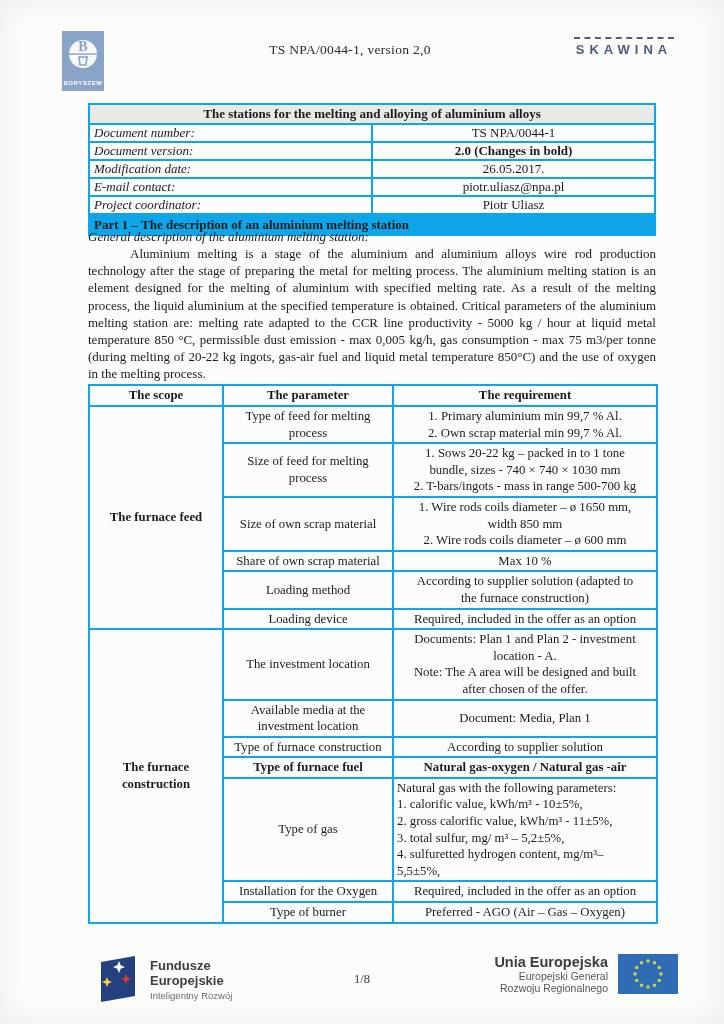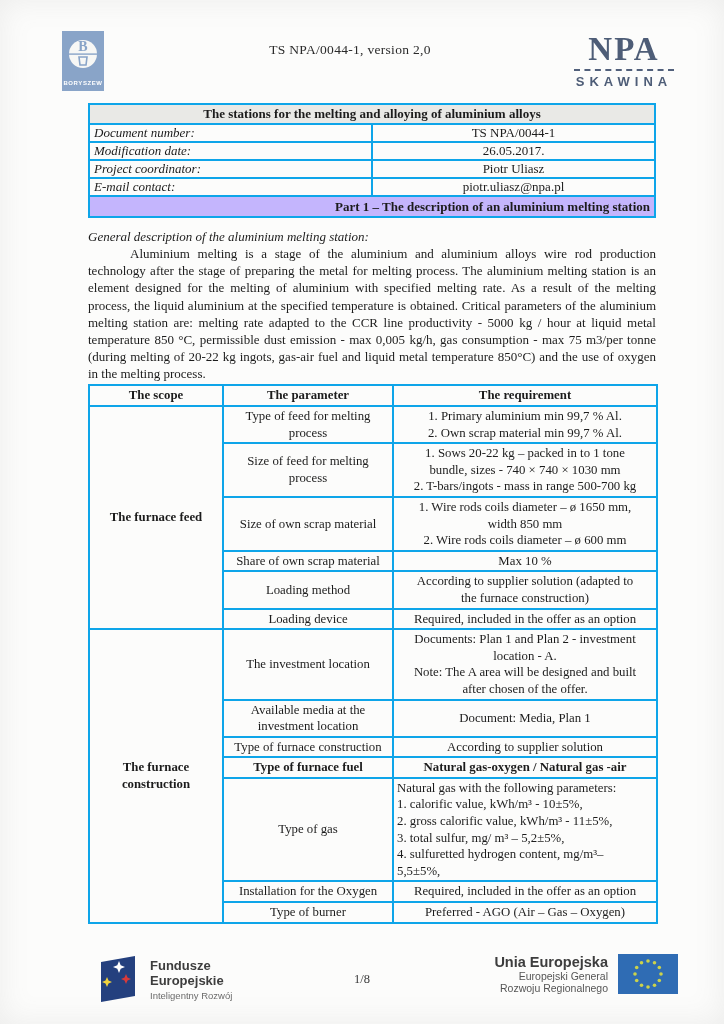--- a/index.html
+++ b/index.html
@@ -28,21 +28,21 @@
   
   table{border-collapse:collapse;table-layout:fixed;}
   td{border:2px solid #0ea5e9;vertical-align:middle;}
   .doc-info{position:absolute;left:88px;top:103px;width:568px;}
   .doc-info td{font-size:13px;line-height:16px;padding:0 4px;}
   .title-row{
     background:#e9e9e6;font-weight:bold;text-align:center;font-size:13.8px;
     height:18px;
   }
   .part-row{
-    background:#c4b5fd;font-weight:bold;text-align:right;font-size:14.2px;
+    background:#0ea5e9;font-weight:bold;text-align:left;font-size:14.2px;
     height:19px;
   }
   .info-label{font-style:italic;width:298px;height:16px;}
   .info-value{text-align:center;}
   .bold{font-weight:bold;}
   
   .description{position:absolute;left:88px;top:228px;width:568px;}
   .desc-heading{font-style:italic;font-size:13px;line-height:17px;}
   .desc-body{
     margin:0;font-size:13px;line-height:17.2px;text-align:justify;
@@ -83,45 +83,48 @@
       <rect x="7" y="22.4" width="28" height="1.4" fill="#89a4c8"></rect>
       <text x="21" y="20" text-anchor="middle" font-family="Liberation Serif, serif" font-size="14" font-weight="bold" fill="#89a4c8">B</text>
       <path d="M17 26 L25 26 L24 34 L18 34 Z" fill="none" stroke="#89a4c8" stroke-width="1.6"></path>
       <text x="21" y="54" text-anchor="middle" font-family="Liberation Sans, sans-serif" font-size="6" font-weight="bold" letter-spacing="0.6" fill="#ffffff">BORYSZEW</text>
     </svg>
   </div>
 
   <div class="hdr-doc-ref">TS NPA/0044-1, version 2,0</div>
 
   <div class="npa-logo">
-    <div class="npa-text">NPA</div>
     <div class="npa-line"></div>
     <div class="npa-sub">SKAWINA</div>
   </div>
 
   <table class="doc-info">
     <tbody>
         <tr>
           <td colspan="2" class="title-row">The stations for the melting and alloying of aluminium alloys</td>
         </tr>
     <tr>
       <td class="info-label">Document number:</td>
       <td class="info-value">TS NPA/0044-1</td>
     </tr>
     <tr>
+      <td class="info-label">Document version:</td>
+      <td class="info-value bold">2.0 (Changes in bold)</td>
+    </tr>
+    <tr>
       <td class="info-label">Modification date:</td>
       <td class="info-value">26.05.2017.</td>
     </tr>
     <tr>
+      <td class="info-label">E-mail contact:</td>
+      <td class="info-value">piotr.uliasz@npa.pl</td>
+    </tr>
+    <tr>
       <td class="info-label">Project coordinator:</td>
       <td class="info-value">Piotr Uliasz</td>
-    </tr>
-    <tr>
-      <td class="info-label">E-mail contact:</td>
-      <td class="info-value">piotr.uliasz@npa.pl</td>
     </tr>
     <tr>
           <td colspan="2" class="part-row">Part 1 – The description of an aluminium melting station</td>
         </tr>
   </tbody>
     </table>
 
   <section class="description">
     <div class="desc-heading">General description of the aluminium melting station:</div>
     <p class="desc-body">Aluminium melting is a stage of the aluminium and aluminium alloys wire rod production technology after the stage of preparing the metal for melting process. The aluminium melting station is an element designed for the melting of aluminium with specified melting rate. As a result of the melting process, the liquid aluminium at the specified temperature is obtained. Critical parameters of the aluminium melting station are: melting rate adapted to the CCR line productivity - 5000 kg / hour at liquid metal temperature 850 °C, permissible dust emission - max 0,005 kg/h, gas consumption - max 75 m3/per tonne (during melting of 20-22 kg ingots, gas-air fuel and liquid metal temperature 850°C) and the use of oxygen in the melting process.</p>

